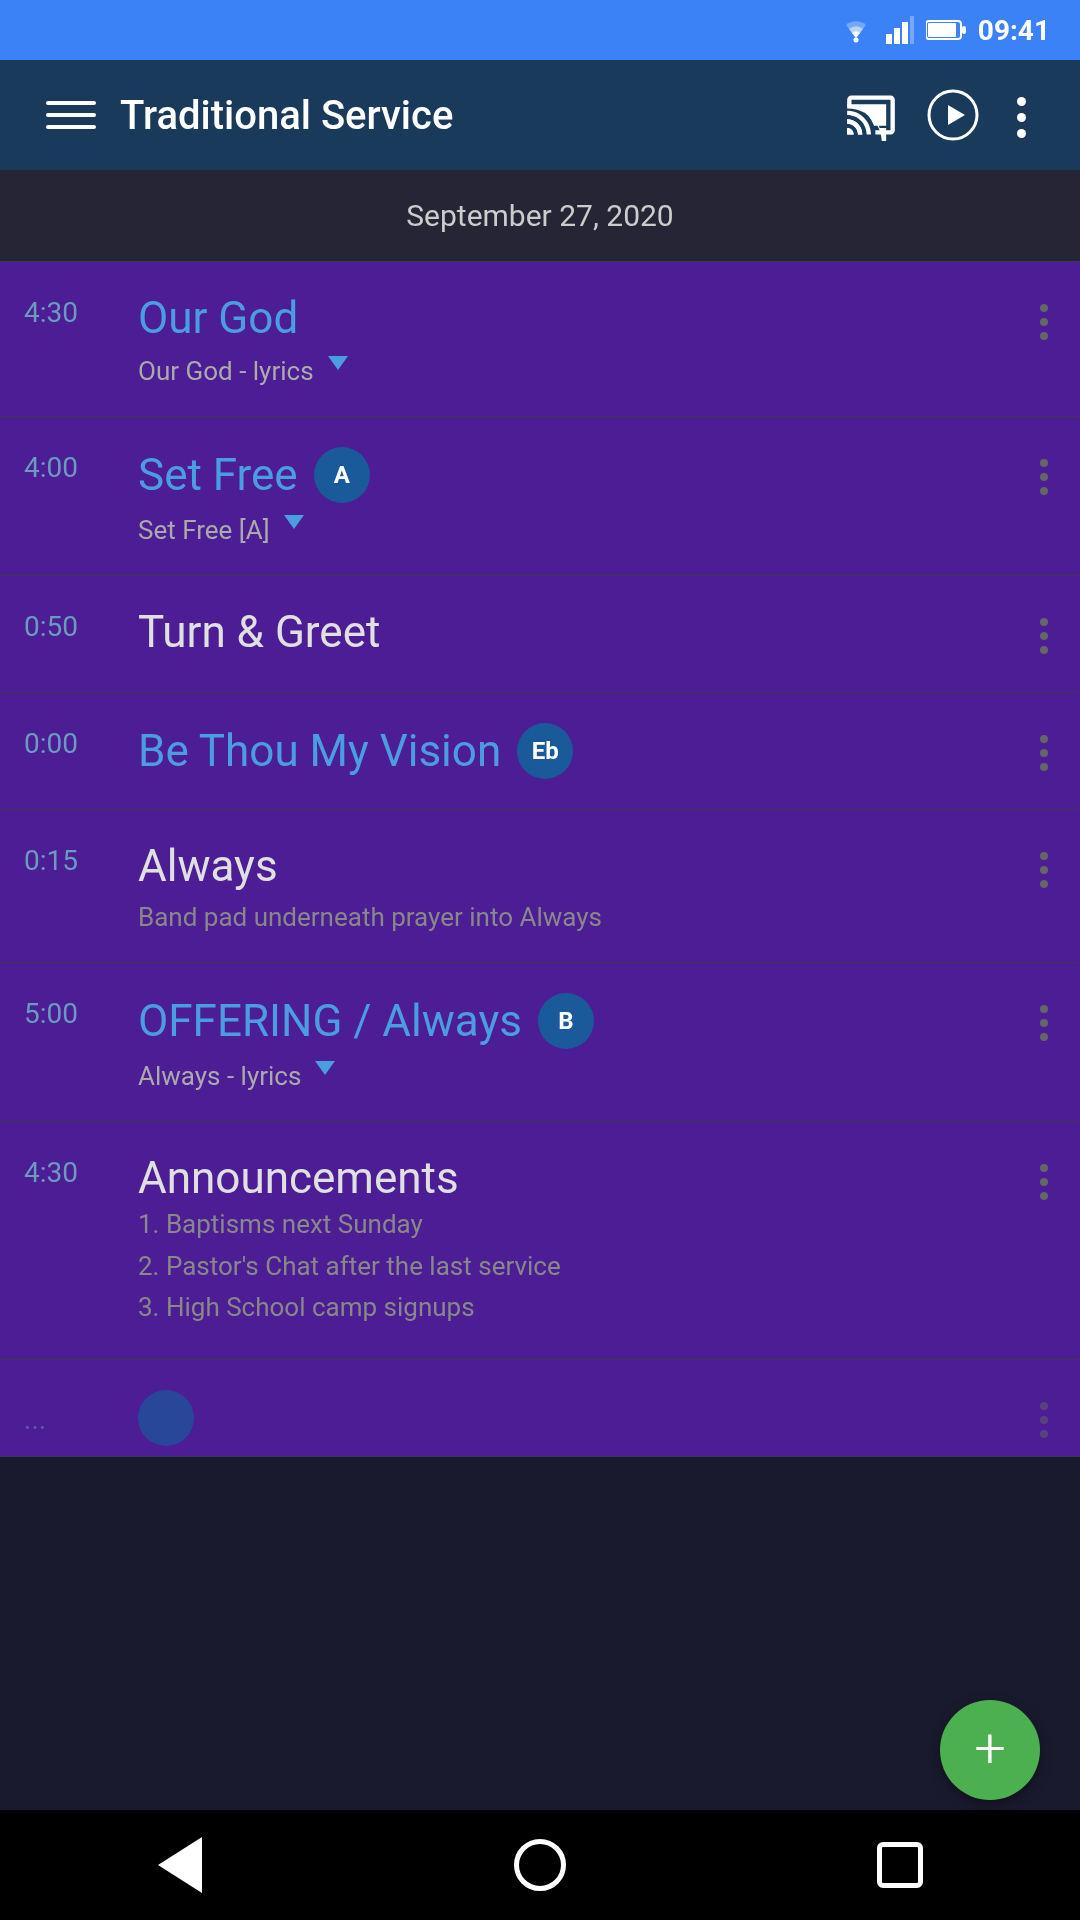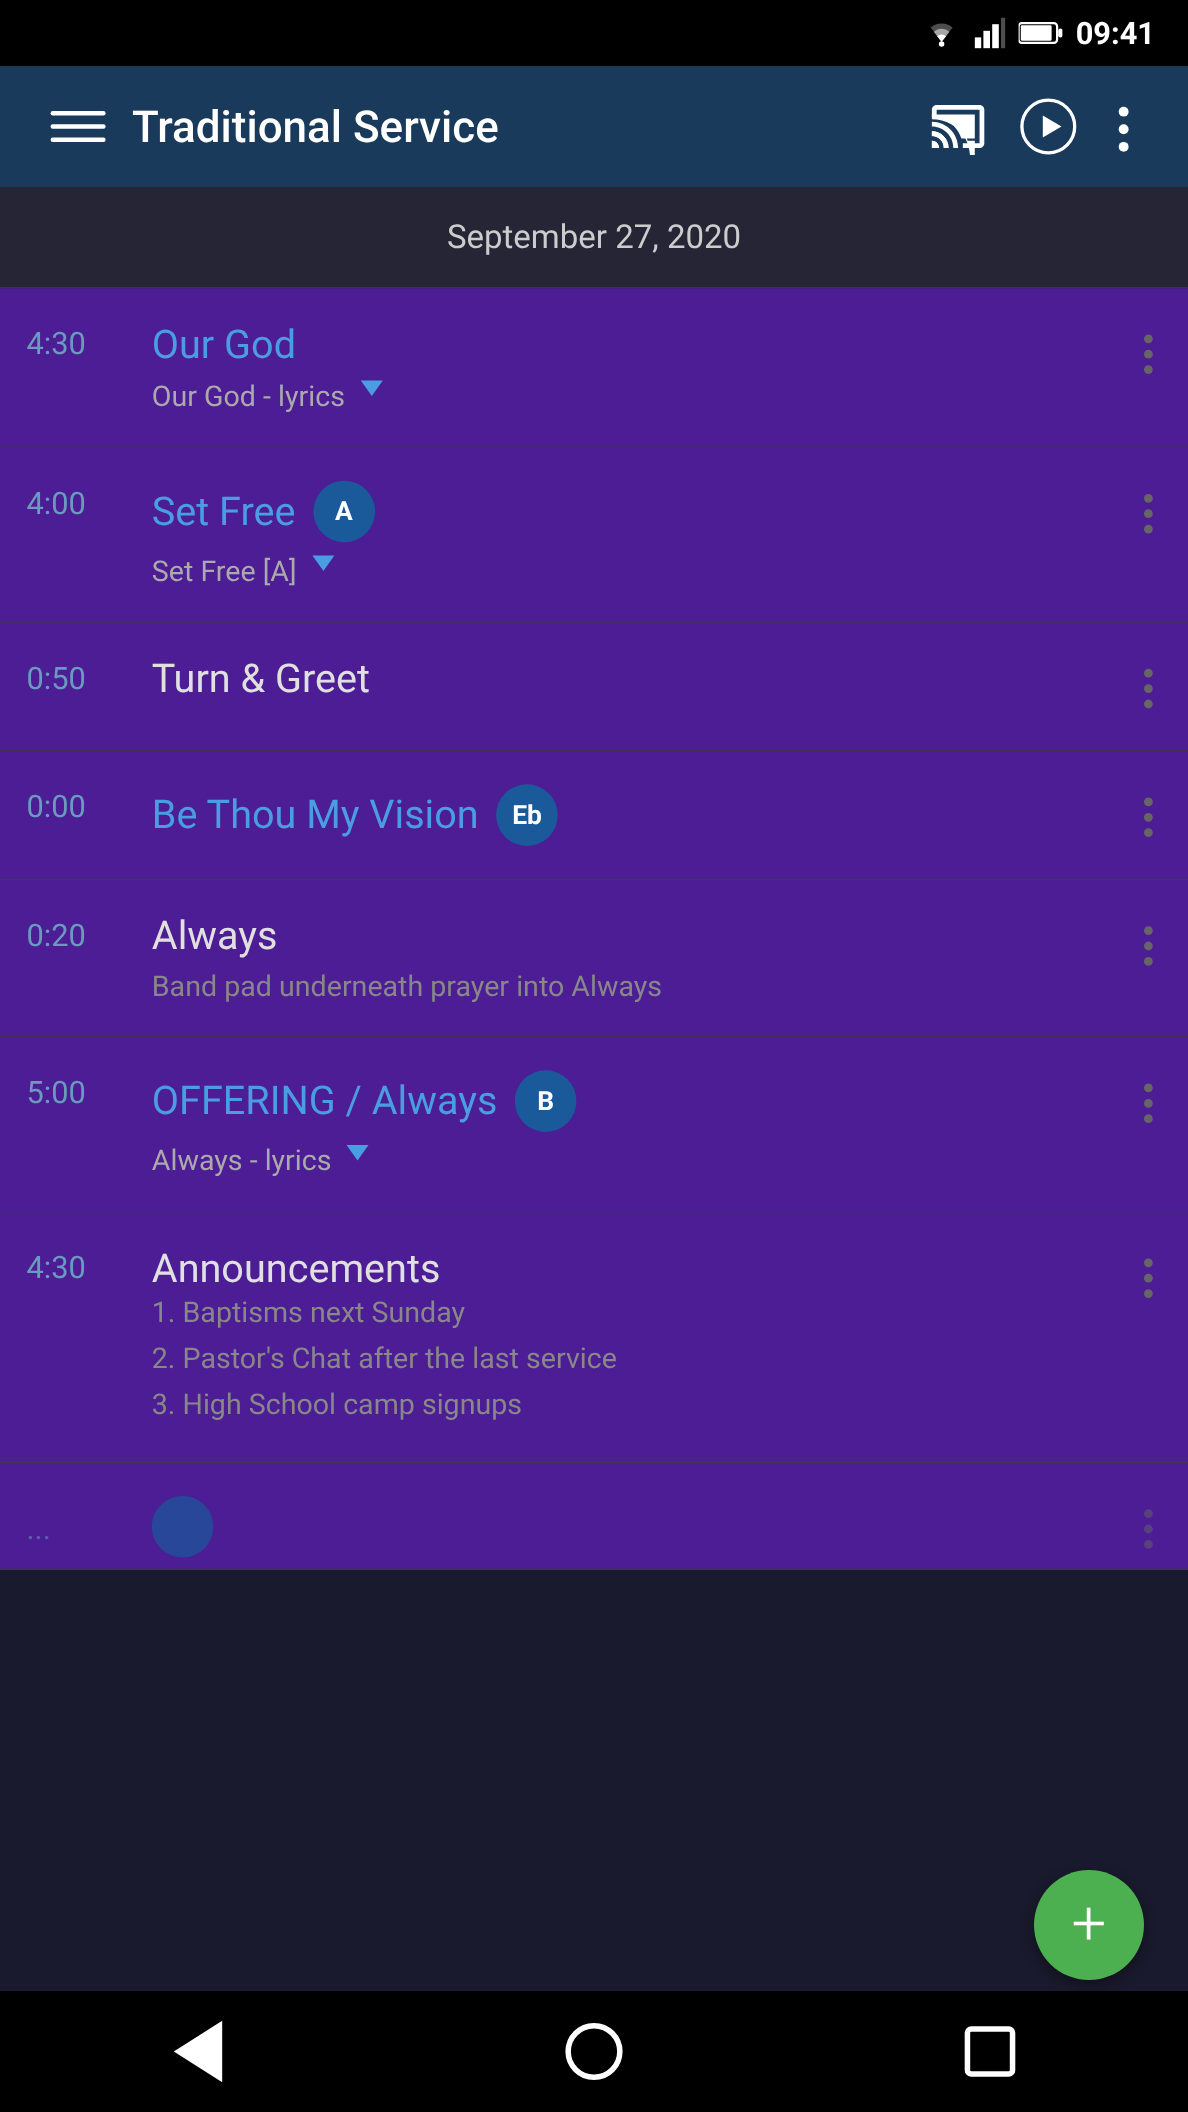--- a/index.html
+++ b/index.html
@@ -8,21 +8,21 @@
       width: 1080px;
       min-height: 1920px;
       background: #1a1a2e;
       font-family: 'Roboto', Arial, sans-serif;
       color: #ffffff;
       overflow-x: hidden;
     }
 
     
     .status-bar {
-      background: #000000;
+      background: #3b82f6;
       height: 60px;
       display: flex;
       align-items: center;
       justify-content: flex-end;
       padding: 0 30px;
       gap: 16px;
     }
     .status-icons {
       display: flex;
       align-items: center;
@@ -110,21 +110,21 @@
     .item-content {
       flex: 1;
     }
     .item-title-row {
       display: flex;
       align-items: center;
       gap: 16px;
       flex-wrap: wrap;
     }
     .item-title {
-      font-size: 36px;
+      font-size: 44px;
       color: #4a9de0;
       font-weight: 400;
     }
     .item-title.plain {
       color: #e0e0e0;
     }
     .key-badge {
       width: 56px;
       height: 56px;
       border-radius: 50%;
@@ -399,21 +399,21 @@
       </div>
     </div>
     <div class="more-btn">
       <span></span>
         <span></span>
         <span></span>
     </div>
   </div>
 
   <div class="service-item">
-    <span class="item-time">0:20</span>
+    <span class="item-time">0:15</span>
     <div class="item-content">
       <div class="item-title-row">
         <span class="item-title plain">Always</span>
       </div>
       <p class="item-note">Band pad underneath prayer into Always</p>
     </div>
     <div class="more-btn">
       <span></span>
         <span></span>
         <span></span>

